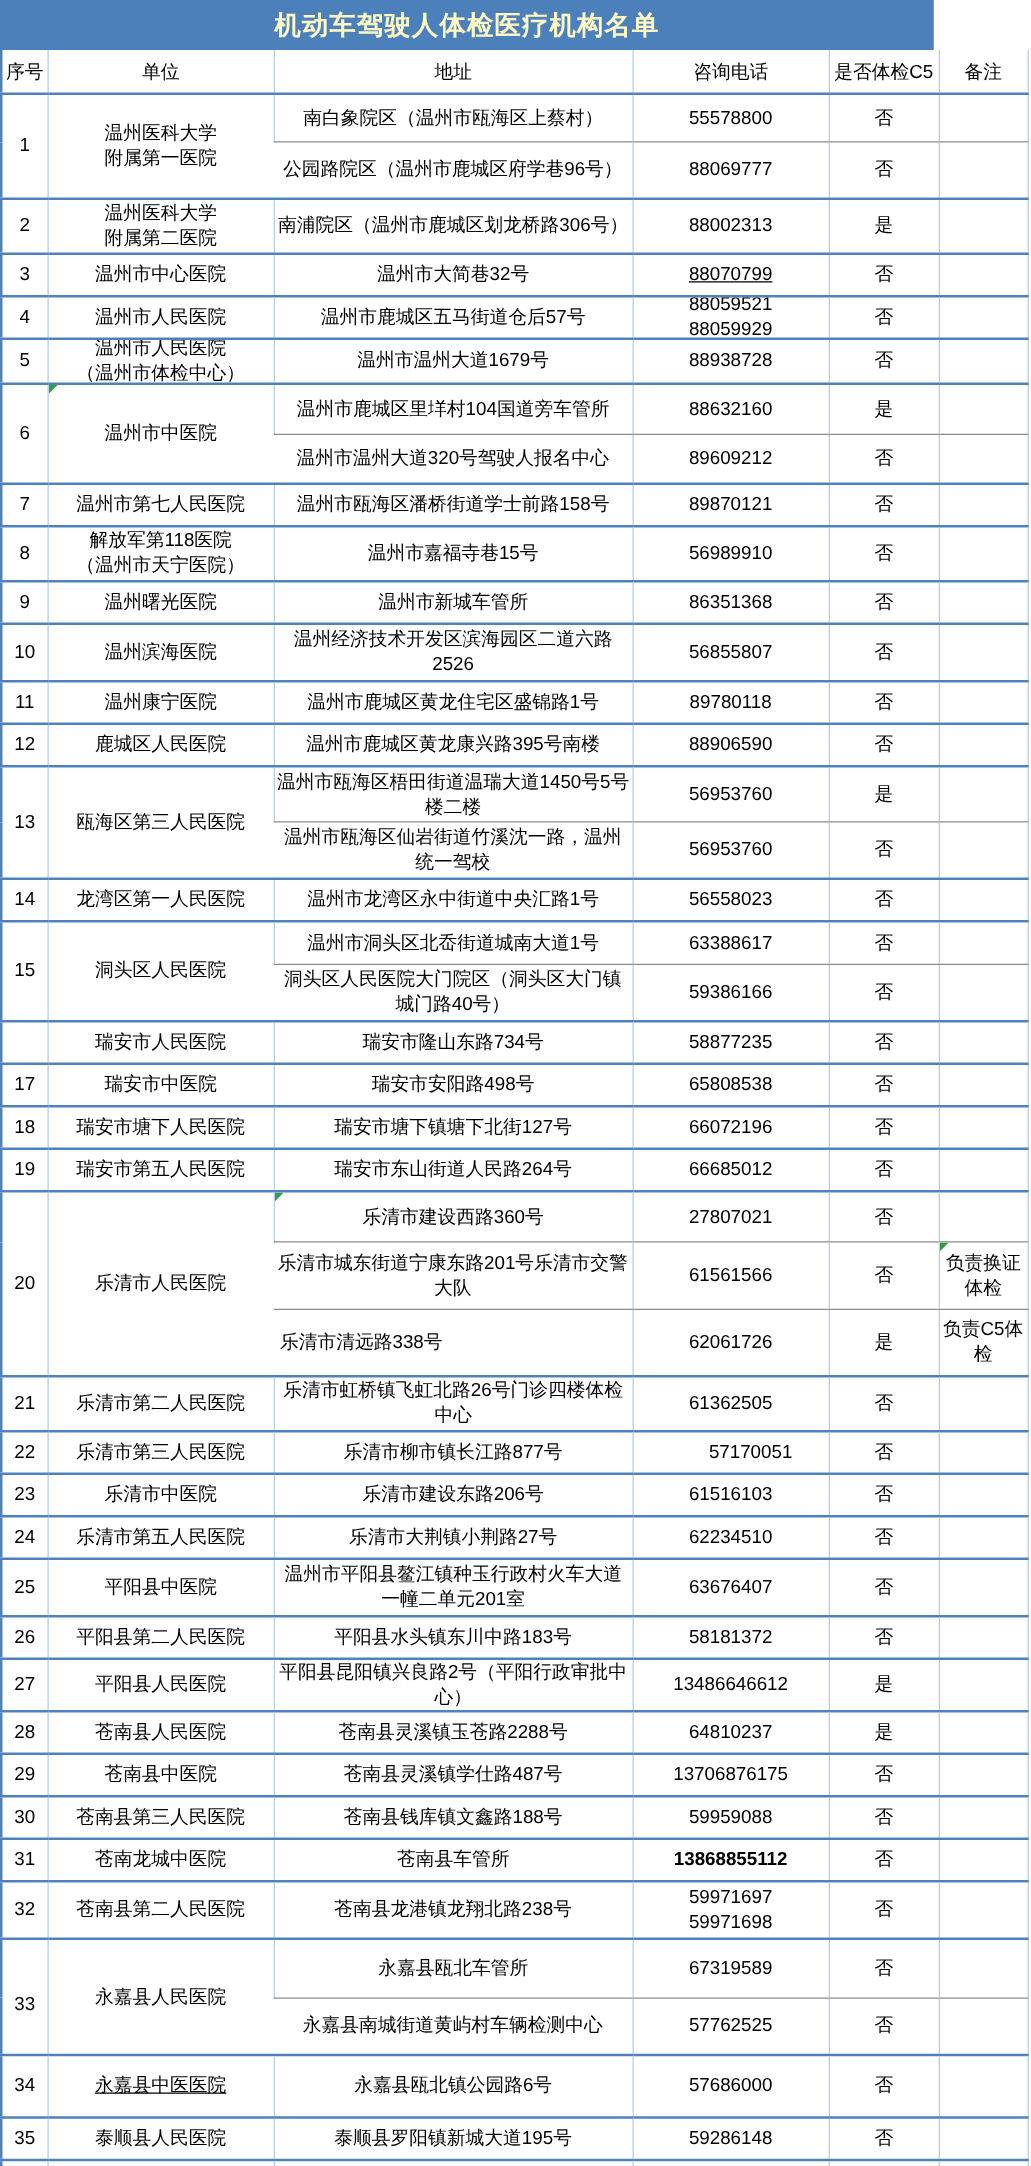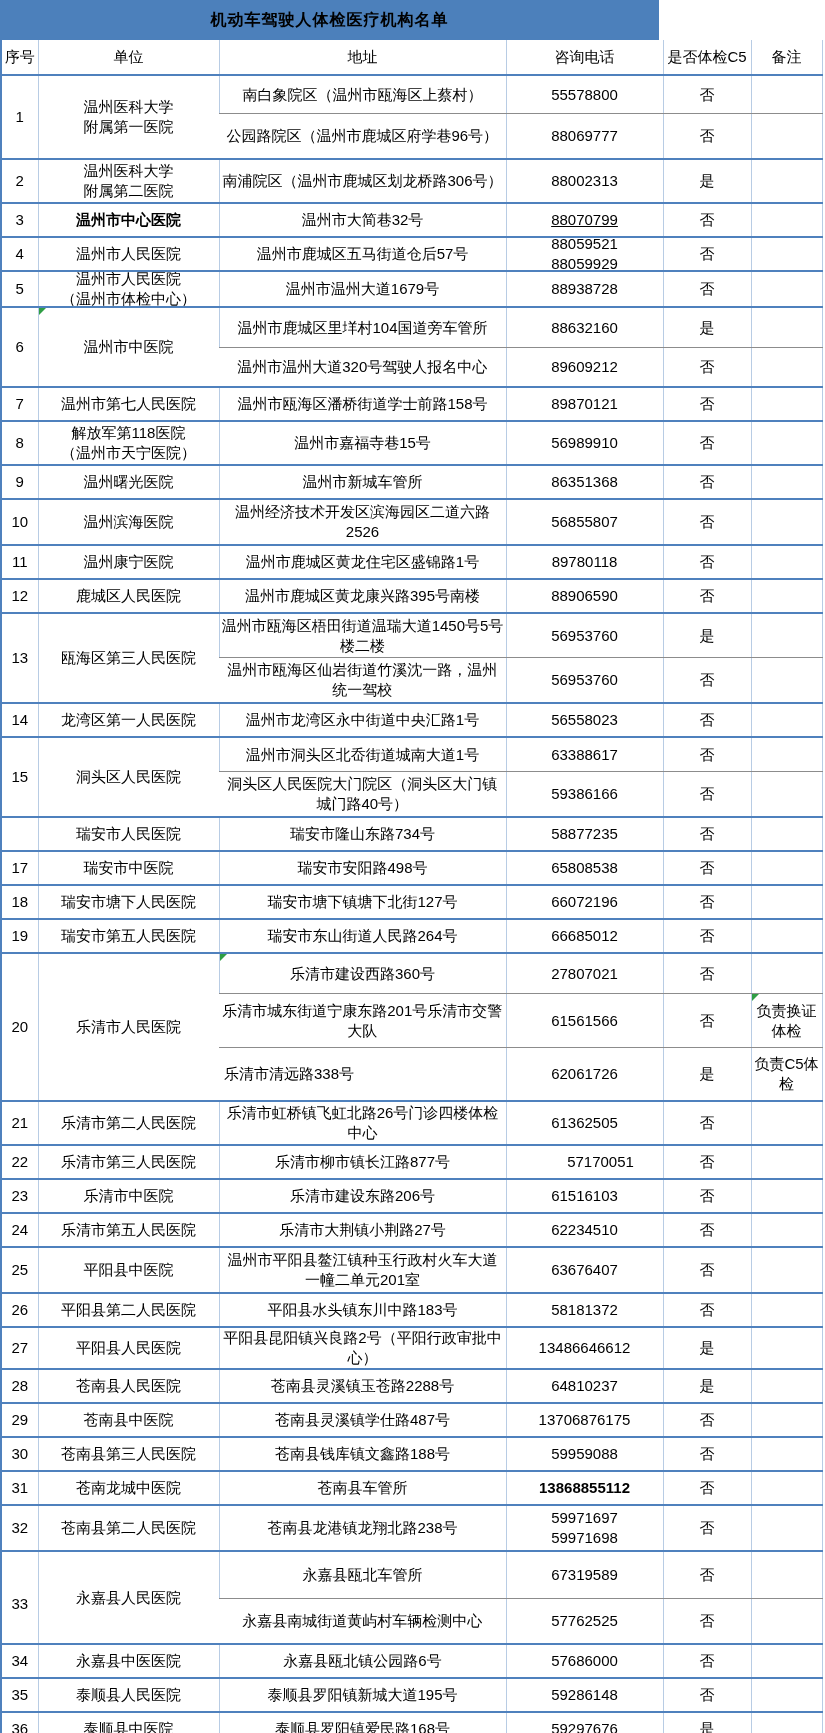--- a/index.html
+++ b/index.html
@@ -1,19 +1,19 @@
 <!DOCTYPE html>
 <html style="--title-bg: #4c80bb; --strong: #4f81bd; --light: #b8cce4; --sep: #8c8c8c; --green: #2f9e44;"><head>
 <meta charset="utf-8">
 <style>
   html,body{margin:0;padding:0;background:#fff;color:#000;
     font-family:"Liberation Sans","DejaVu Sans",sans-serif;}
   .page{width:825px;}
-  .title-bar{width:659px;height:40px;display:flex;align-items:center;justify-content:center;
-    color:#000000;font-weight:bold;font-size:16px;letter-spacing:1px;background:var(--title-bg,#4c80bb);}
+  .title-bar{width:747px;height:40px;display:flex;align-items:center;justify-content:center;
+    color:#fef9c3;font-weight:bold;font-size:21px;letter-spacing:1px;background:var(--title-bg,#4c80bb);}
   table{border-collapse:collapse;table-layout:fixed;width:821px;
     border-left:2px solid var(--strong,#4f81bd);border-right:1px solid var(--light,#b8cce4);
     border-bottom:2px solid var(--strong,#4f81bd);}
   th,td{padding:0;margin:0;font-size:15px;font-weight:normal;text-align:center;
     vertical-align:middle;position:relative;overflow:hidden;}
   th{border-bottom:2px solid var(--strong,#4f81bd);border-left:1px solid var(--light,#b8cce4);}
   th:first-child,td:first-child{border-left:none;}
   td{border-left:1px solid var(--light,#b8cce4);}
   td.rl{border-bottom:1px solid var(--sep,#8c8c8c);}
   td.rs{border-bottom:2px solid var(--strong,#4f81bd);}
@@ -115,21 +115,21 @@
           </td>
           <td class="rs">
             <div class="cw" style="height: 42px;"></div>
           </td>
         </tr>
         <tr>
           <td class="rs" rowspan="1">
             <div class="cw" style="height: 32px;">3</div>
           </td>
           <td class="rs" rowspan="1">
-            <div class="cw" style="height: 32px; font-weight: bold;">温州市中心医院</div>
+            <div class="cw" style="height: 32px;">温州市中心医院</div>
           </td>
           <td class="rs">
             <div class="cw" style="height: 32px;">温州市大简巷32号</div>
           </td>
           <td class="rs">
             <div class="cw" style="height: 32px; text-decoration: underline;">88070799</div>
           </td>
           <td class="rs">
             <div class="cw" style="height: 32px;">否</div>
           </td>
@@ -827,21 +827,21 @@
           </td>
           <td class="rs">
             <div class="cw" style="height: 38px;"></div>
           </td>
         </tr>
         <tr>
           <td class="rs" rowspan="1">
             <div class="cw" style="height: 32px;">34</div>
           </td>
           <td class="rs" rowspan="1">
-            <div class="cw" style="height: 32px;">永嘉县中医医院</div>
+            <div class="cw" style="height: 48px; text-decoration: underline;">永嘉县中医医院</div>
           </td>
           <td class="rs">
             <div class="cw" style="height: 32px;">永嘉县瓯北镇公园路6号</div>
           </td>
           <td class="rs">
             <div class="cw" style="height: 32px;">57686000</div>
           </td>
           <td class="rs">
             <div class="cw" style="height: 32px;">否</div>
           </td>

